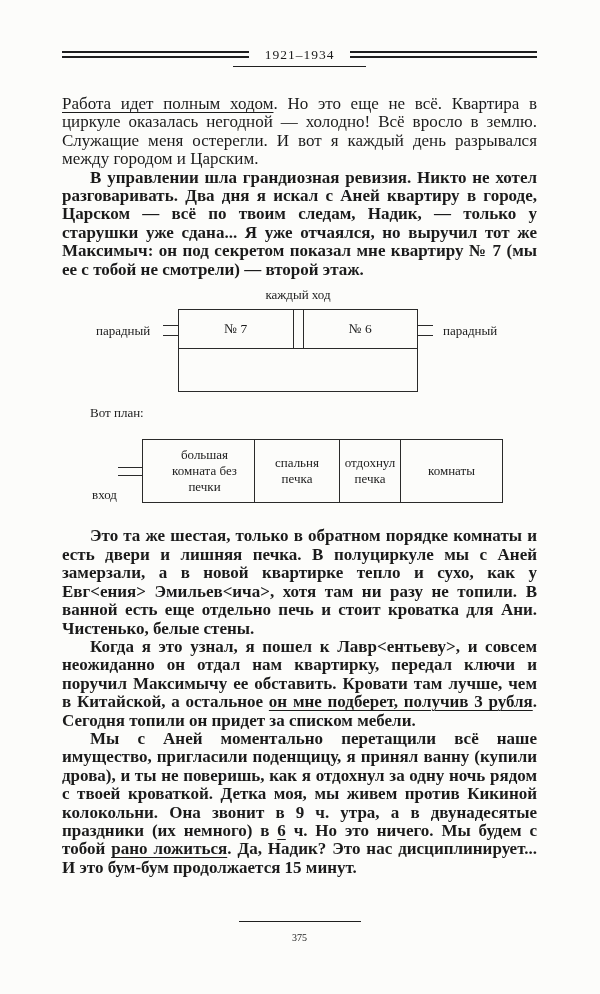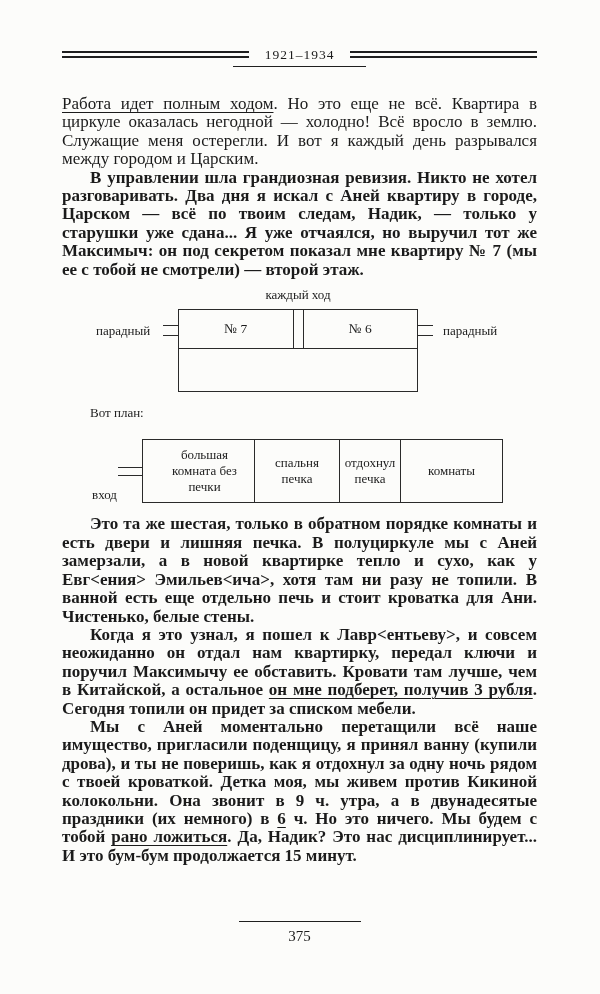--- a/index.html
+++ b/index.html
@@ -65,26 +65,26 @@
   .d2-table { position:absolute; left:80px; top:0; width:361px; height:64px;
               border:1px solid #2a2a2a; box-sizing:border-box; display:flex;padding-left:12px; }
   .d2-cell { box-sizing:border-box; display:flex; align-items:center;
              justify-content:center; text-align:center; line-height:16px;
              padding:0 5px; border-right:1px solid #2a2a2a; }
   .d2-cell:last-child { border-right:none; flex:1; }
   .w1 { width:100px; } .w2 { width:85px; } .w3 { width:61px; } .w4 { width:52px; }
   .d2-entry-label { position:absolute; left:30px; top:25px; line-height:14px;margin-top:24px; }
   .d2-marks { left:56px; top:28px; width:24px; height:9px; }
 
-  .body-text-lower { margin-top:12px; }
+  .body-text-lower { margin-top:24px; }
 
   
   .footer { position:absolute; bottom:49px; left:62px; width:475px; text-align:center; }
   .footer-line { width:122px; border-top:1.5px solid #1f1f1f; margin:0 auto 5px; }
-  .page-number { font-size:15px; }
+  .page-number { font-size:10px; }
 </style>
 </head>
 <body>
 
 <div class="page">
   <div class="content">
 
     <header class="running-head">
       <span class="rule"></span>
       <span class="head-title-wrap">

